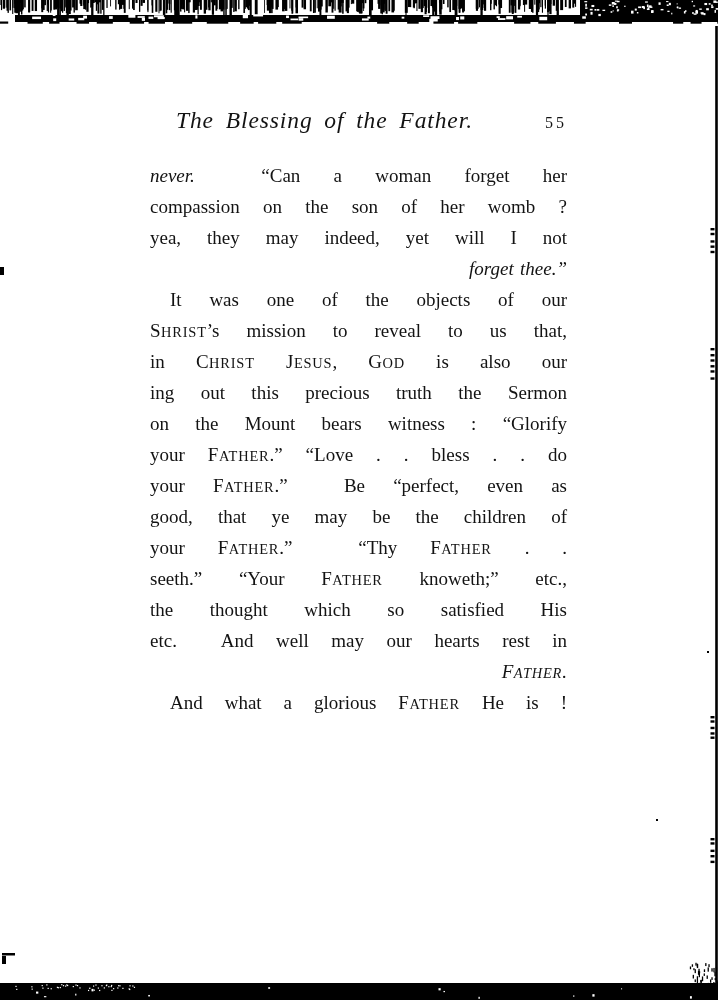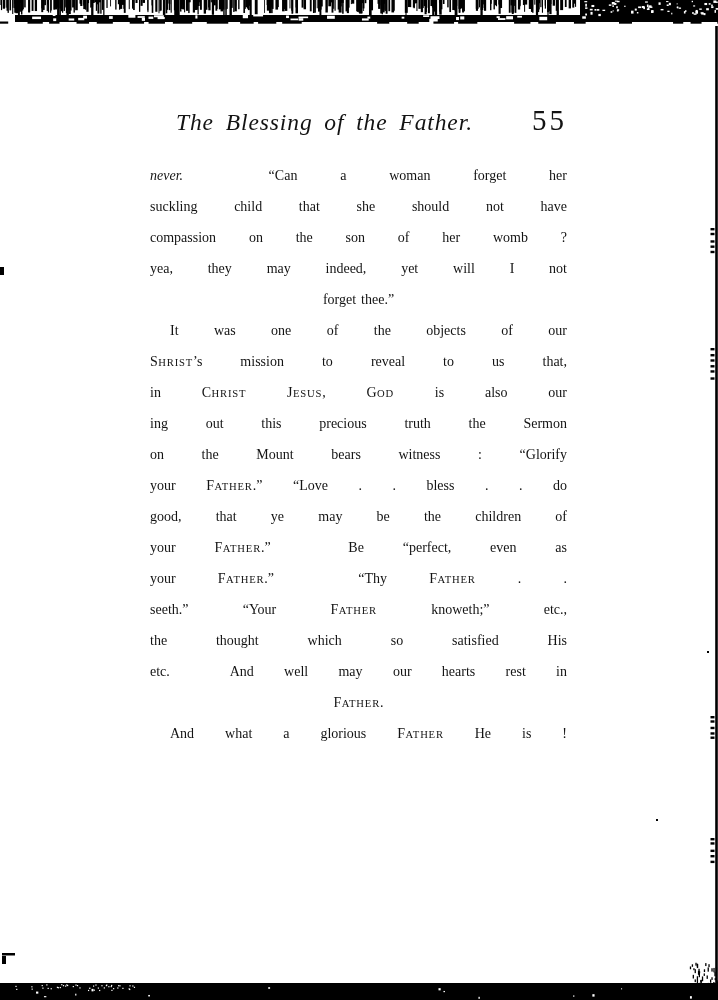--- a/index.html
+++ b/index.html
@@ -18,32 +18,32 @@
     position:absolute;left:150px;top:104px;width:417px;
     display:flex;justify-content:space-between;align-items:baseline;
     line-height:32px;
   }
   .header .title{
     font-style:italic;font-size:23.5px;
     letter-spacing:0.9px;word-spacing:5px;
     margin-left:26px;
   }
   .header .num{
-    font-size:29px;letter-spacing:3px;
+    font-size:16px;letter-spacing:3px;
   }
 
   
   .bodytext{
     position:absolute;left:150px;top:160px;width:417px;
-    font-size:14px;line-height:31px;
+    font-size:19px;line-height:31px;
     word-spacing:1.5px;
   }
   .line{height:31px;}
   .line.jc{text-align:justify;text-align-last:justify;}
-  .line.pl{text-align:center;}
+  .line.pl{text-align:right;font-style:italic;}
   .line.ind{text-indent:20px;}
   .it{font-style:italic;}
   .sc{letter-spacing:0.5px;}
   .sc .scs{font-size:0.76em;letter-spacing:0.8px;}
 
   
   #top-noise{position:absolute;left:0;top:0;display:block;}
   #bottom-noise{position:absolute;left:0;top:950px;display:block;}
   #right-line{position:absolute;left:706px;top:0;display:block;}
   #left-tick{position:absolute;left:0;top:267px;width:4px;height:8px;background:#000;}
@@ -619,32 +619,31 @@
       <rect x="717.2967196544632" y="21.5" width="14.204502820968628" height="2.2" fill="#000"></rect>
     </svg>
 
   <div class="header">
     <span class="title">The Blessing of the Father.</span>
     <span class="num">55</span>
   </div>
 
   <div class="bodytext">
       <div class="line jc"><span class="it">never.</span>&nbsp; “Can a woman forget her</div>
-      <div class="line jc">suckling child that she should not have</div>
       <div class="line jc">compassion on the son of her womb&nbsp;?</div>
       <div class="line jc">yea, they may indeed, yet will I not</div>
       <div class="line pl">forget thee.”</div>
       <div class="line jc ind">It was one of the objects of our</div>
       <div class="line jc"><span class="sc">S<span class="scs">HRIST</span></span>’s mission to reveal to us that,</div>
       <div class="line jc">in <span class="sc">C<span class="scs">HRIST</span></span> <span class="sc">J<span class="scs">ESUS</span></span>, <span class="sc">G<span class="scs">OD</span></span> is also our</div>
       <div class="line jc">ing out this precious truth the Sermon</div>
       <div class="line jc">on the Mount bears witness&nbsp;: “Glorify</div>
       <div class="line jc">your <span class="sc">F<span class="scs">ATHER</span></span>.” “Love . . bless . . do</div>
+      <div class="line jc">your <span class="sc">F<span class="scs">ATHER</span></span>.”&nbsp; Be “perfect, even as</div>
       <div class="line jc">good, that ye may be the children of</div>
-      <div class="line jc">your <span class="sc">F<span class="scs">ATHER</span></span>.”&nbsp; Be “perfect, even as</div>
       <div class="line jc">your <span class="sc">F<span class="scs">ATHER</span></span>.”&nbsp; “Thy <span class="sc">F<span class="scs">ATHER</span></span> . .</div>
       <div class="line jc">seeth.” “Your <span class="sc">F<span class="scs">ATHER</span></span> knoweth;” etc.,</div>
       <div class="line jc">the thought which so satisfied His</div>
       <div class="line jc">etc.&nbsp; And well may our hearts rest in</div>
       <div class="line pl"><span class="sc">F<span class="scs">ATHER</span></span>.</div>
       <div class="line jc ind">And what a glorious <span class="sc">F<span class="scs">ATHER</span></span> He is&nbsp;!</div>
     </div>
 
   <svg id="right-line" width="12" height="1000">
       <rect x="9.2" y="26" width="2.6" height="974" fill="#000"></rect>

